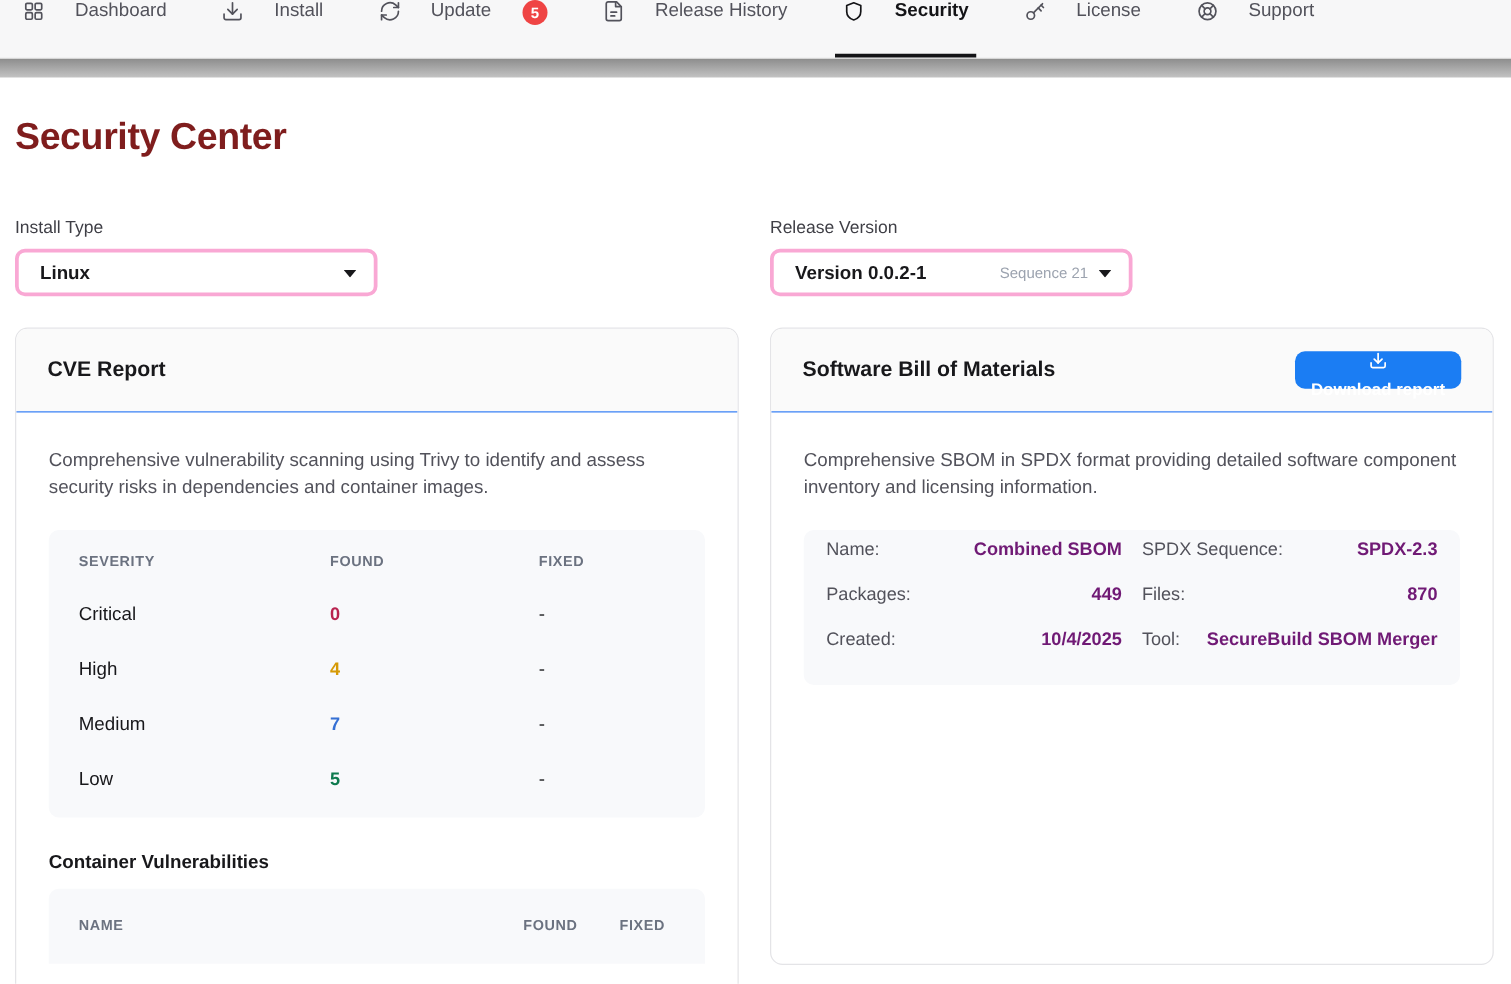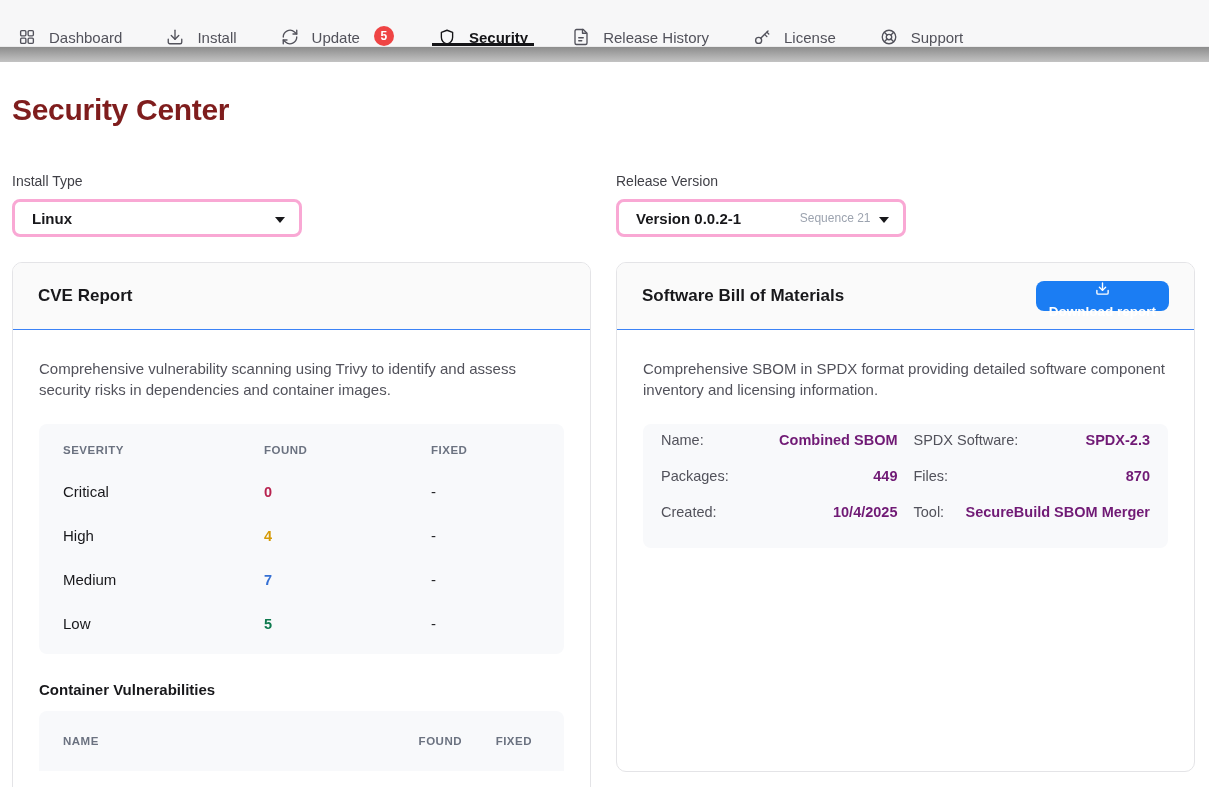--- a/index.html
+++ b/index.html
@@ -2,21 +2,21 @@
 <html><head>
 <meta charset="utf-8">
 <style>
   * { margin:0; padding:0; box-sizing:border-box; }
   html,body { width:1209px; height:787px; overflow:hidden; background:#fff;
     font-family:"Liberation Sans","DejaVu Sans",sans-serif; color:#18181b; }
 
   
   .topnav { height:47px; background:#f7f7f8; border-bottom:1px solid #ebebec;
     display:flex; align-items:center; padding:0 18px; gap:44px; }
-  .nav-item { display:flex; align-items:flex-end; gap:13px; height:100%;
+  .nav-item { display:flex; align-items:flex-start; gap:24px; height:100%;
     color:#52525b; font-size:15px; font-weight:500; position:relative; cursor:pointer; }
   .nav-item svg { width:18px; height:18px; display:block; }
   .nav-item.active { color:#141417; font-weight:600; }
   .nav-item.active::after { content:""; position:absolute; left:-6px; right:-6px;
     bottom:0; height:3px; background:#141417; }
   .nav-badge { min-width:20px; height:20px; border-radius:10px; background:#ef4444;
     color:#fff; font-size:12px; font-weight:700; display:flex; align-items:center;
     justify-content:center; padding:0 6px; margin-left:1px; }
 
   
@@ -110,39 +110,39 @@
         <path d="M3 12a9 9 0 0 1 15-6.7L21 8"></path>
           <path d="M21 3v5h-5"></path>
         <path d="M21 12a9 9 0 0 1-15 6.7L3 16"></path>
           <path d="M3 21v-5h5"></path>
       </svg>
       </span>
     <span class="nav-label">Update</span>
     <span class="nav-badge" style="background: rgb(239, 68, 68);">5</span>
   </div>
 
-  <div class="nav-item active">
-    <span>
-      <svg viewBox="0 0 24 24" fill="none" stroke="currentColor" stroke-width="1.8" stroke-linecap="round" stroke-linejoin="round">
-        <path d="M12 3 4.5 5.8v6.4c0 4.7 3.2 7.7 7.5 9.1 4.3-1.4 7.5-4.4 7.5-9.1V5.8Z"></path>
-      </svg>
-      </span>
-    <span class="nav-label">Security</span>
-  </div>
-
   <div class="nav-item">
     <span>
       <svg viewBox="0 0 24 24" fill="none" stroke="currentColor" stroke-width="1.8" stroke-linecap="round" stroke-linejoin="round">
         <path d="M15 2H6a2 2 0 0 0-2 2v16a2 2 0 0 0 2 2h12a2 2 0 0 0 2-2V7Z"></path>
           <path d="M14 2v5h5"></path>
         <line x1="9" y1="13" x2="15" y2="13"></line>
           <line x1="9" y1="17" x2="13" y2="17"></line>
       </svg>
       </span>
     <span class="nav-label">Release History</span>
+  </div>
+
+  <div class="nav-item active">
+    <span>
+      <svg viewBox="0 0 24 24" fill="none" stroke="currentColor" stroke-width="1.8" stroke-linecap="round" stroke-linejoin="round">
+        <path d="M12 3 4.5 5.8v6.4c0 4.7 3.2 7.7 7.5 9.1 4.3-1.4 7.5-4.4 7.5-9.1V5.8Z"></path>
+      </svg>
+      </span>
+    <span class="nav-label">Security</span>
   </div>
 
   <div class="nav-item">
     <span>
       <svg viewBox="0 0 24 24" fill="none" stroke="currentColor" stroke-width="1.8" stroke-linecap="round" stroke-linejoin="round">
         <circle cx="7.5" cy="16.5" r="4"></circle>
           <path d="m10.3 13.7 9.7-9.7"></path>
           <path d="m15.5 8.5 3 3"></path>
           <path d="m18.5 5.5 2.5 2.5"></path>
       </svg>
@@ -257,21 +257,21 @@
       </div>
       <div class="card-body">
         <p class="card-desc">Comprehensive SBOM in SPDX format providing detailed software component inventory and licensing information.</p>
 
         <div class="sbom-details">
           <div class="sbom-cell">
             <span class="sbom-label">Name:</span>
             <span class="sbom-value">Combined SBOM</span>
           </div>
           <div class="sbom-cell">
-            <span class="sbom-label">SPDX Software:</span>
+            <span class="sbom-label">SPDX Sequence:</span>
             <span class="sbom-value">SPDX-2.3</span>
           </div>
           <div class="sbom-cell">
             <span class="sbom-label">Packages:</span>
             <span class="sbom-value">449</span>
           </div>
           <div class="sbom-cell">
             <span class="sbom-label">Files:</span>
             <span class="sbom-value">870</span>
           </div>

